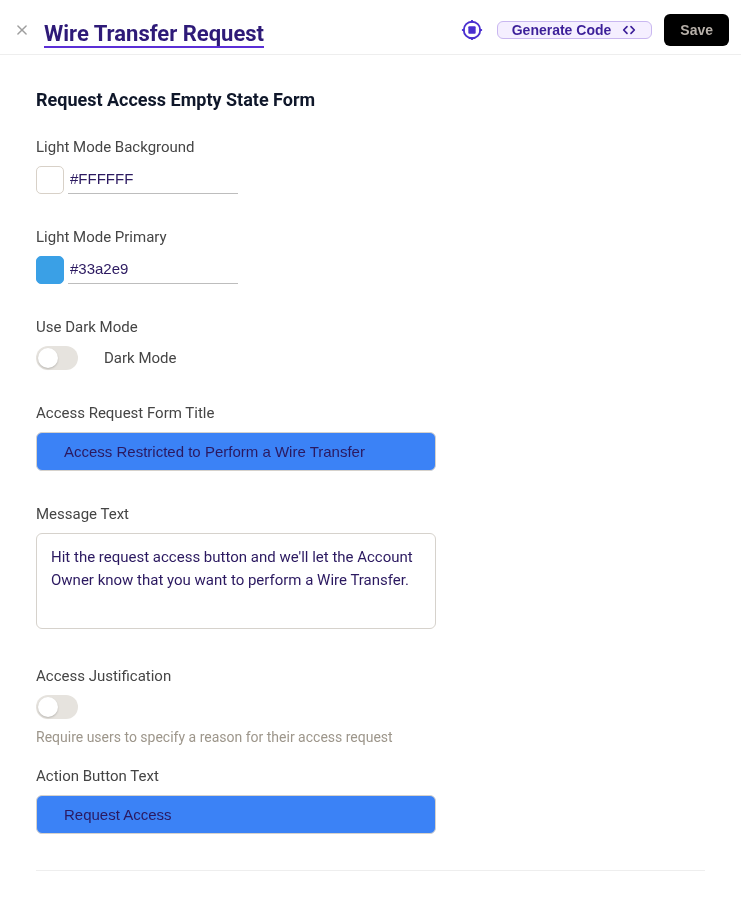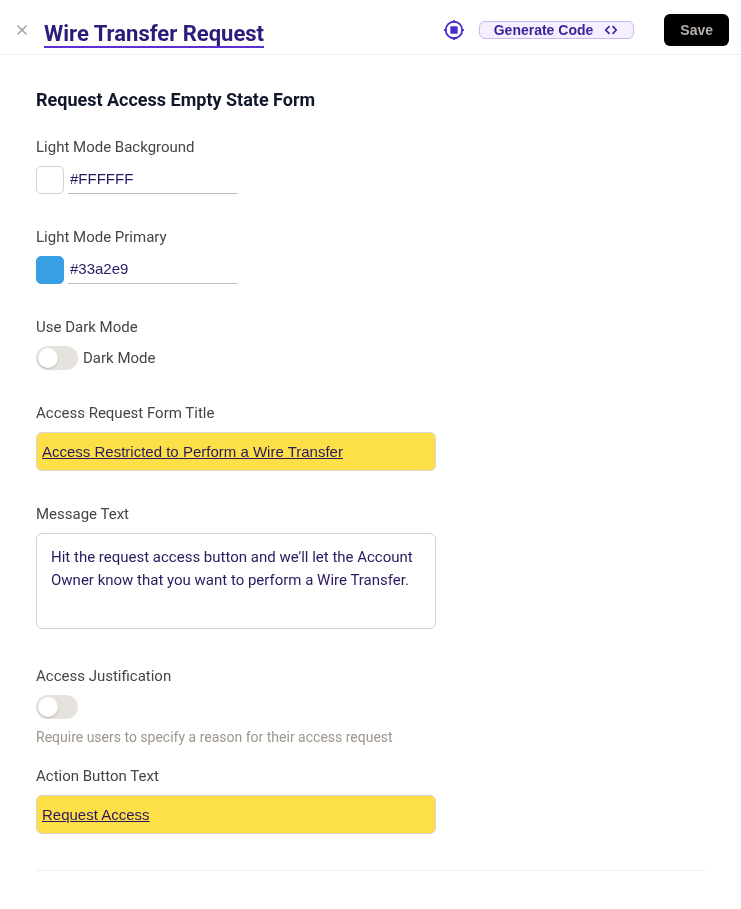--- a/index.html
+++ b/index.html
@@ -48,21 +48,21 @@
     background: #f5efff;
     color: #3c1f99;
     font-weight: 600;
     font-size: 14px;
     border-radius: 6px;
     padding: 0 14px;
     display: flex;
     align-items: center;
     gap: 10px;
     cursor: pointer;
-    margin-right: 30px;
+    margin-right: 12px;
   }
   .btn-generate .code-icon { width: 16px; height: 16px; color: #3c1f99; display:flex; }
   .btn-save {
     border: none;
     background: #000000;
     color: #b7b0a9;
     font-weight: 600;
     font-size: 14px;
     border-radius: 6px;
     padding: 8px 16px;
@@ -100,21 +100,21 @@
     outline: none;
     font-size: 15px;
     color: #2b1960;
     padding: 4px 2px 6px 2px;
     width: 170px;
     background: transparent;
   }
   .toggle-row {
     display: flex;
     align-items: center;
-    gap: 5px;
+    gap: 26px;
     margin-bottom: 8px;
     text-align: center;
   }
   .toggle {
     width: 42px; height: 24px;
     border-radius: 12px;
     background: #e6e3de;
     position: relative;
     cursor: pointer;
     flex-shrink: 0;
@@ -129,26 +129,25 @@
   }
   .toggle-label {
     font-size: 15px;
     color: #454545;
   }
   .block { margin-bottom: 34px; }
   .text-input {
     width: 400px;
     border: 1px solid #d6d2cc;
     border-radius: 6px;
-    padding: 10px 5px;
+    padding: 10px 27px;
     font-size: 15px;
     color: #2b1960;
     outline: none;
-    background: #fde047;
-    text-decoration: underline;
+    background: #3b82f6;
   }
   .textarea {
     width: 400px;
     min-height: 96px;
     border: 1px solid #d6d2cc;
     border-radius: 6px;
     padding: 12px 14px;
     font-size: 15px;
     line-height: 1.5;
     color: #2b1960;

